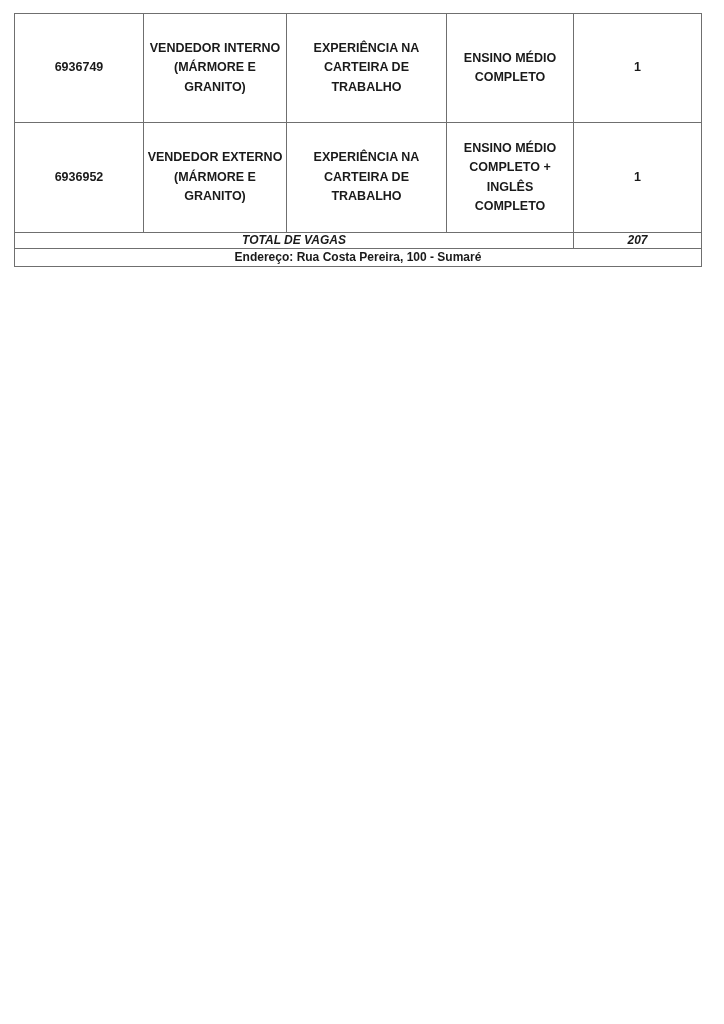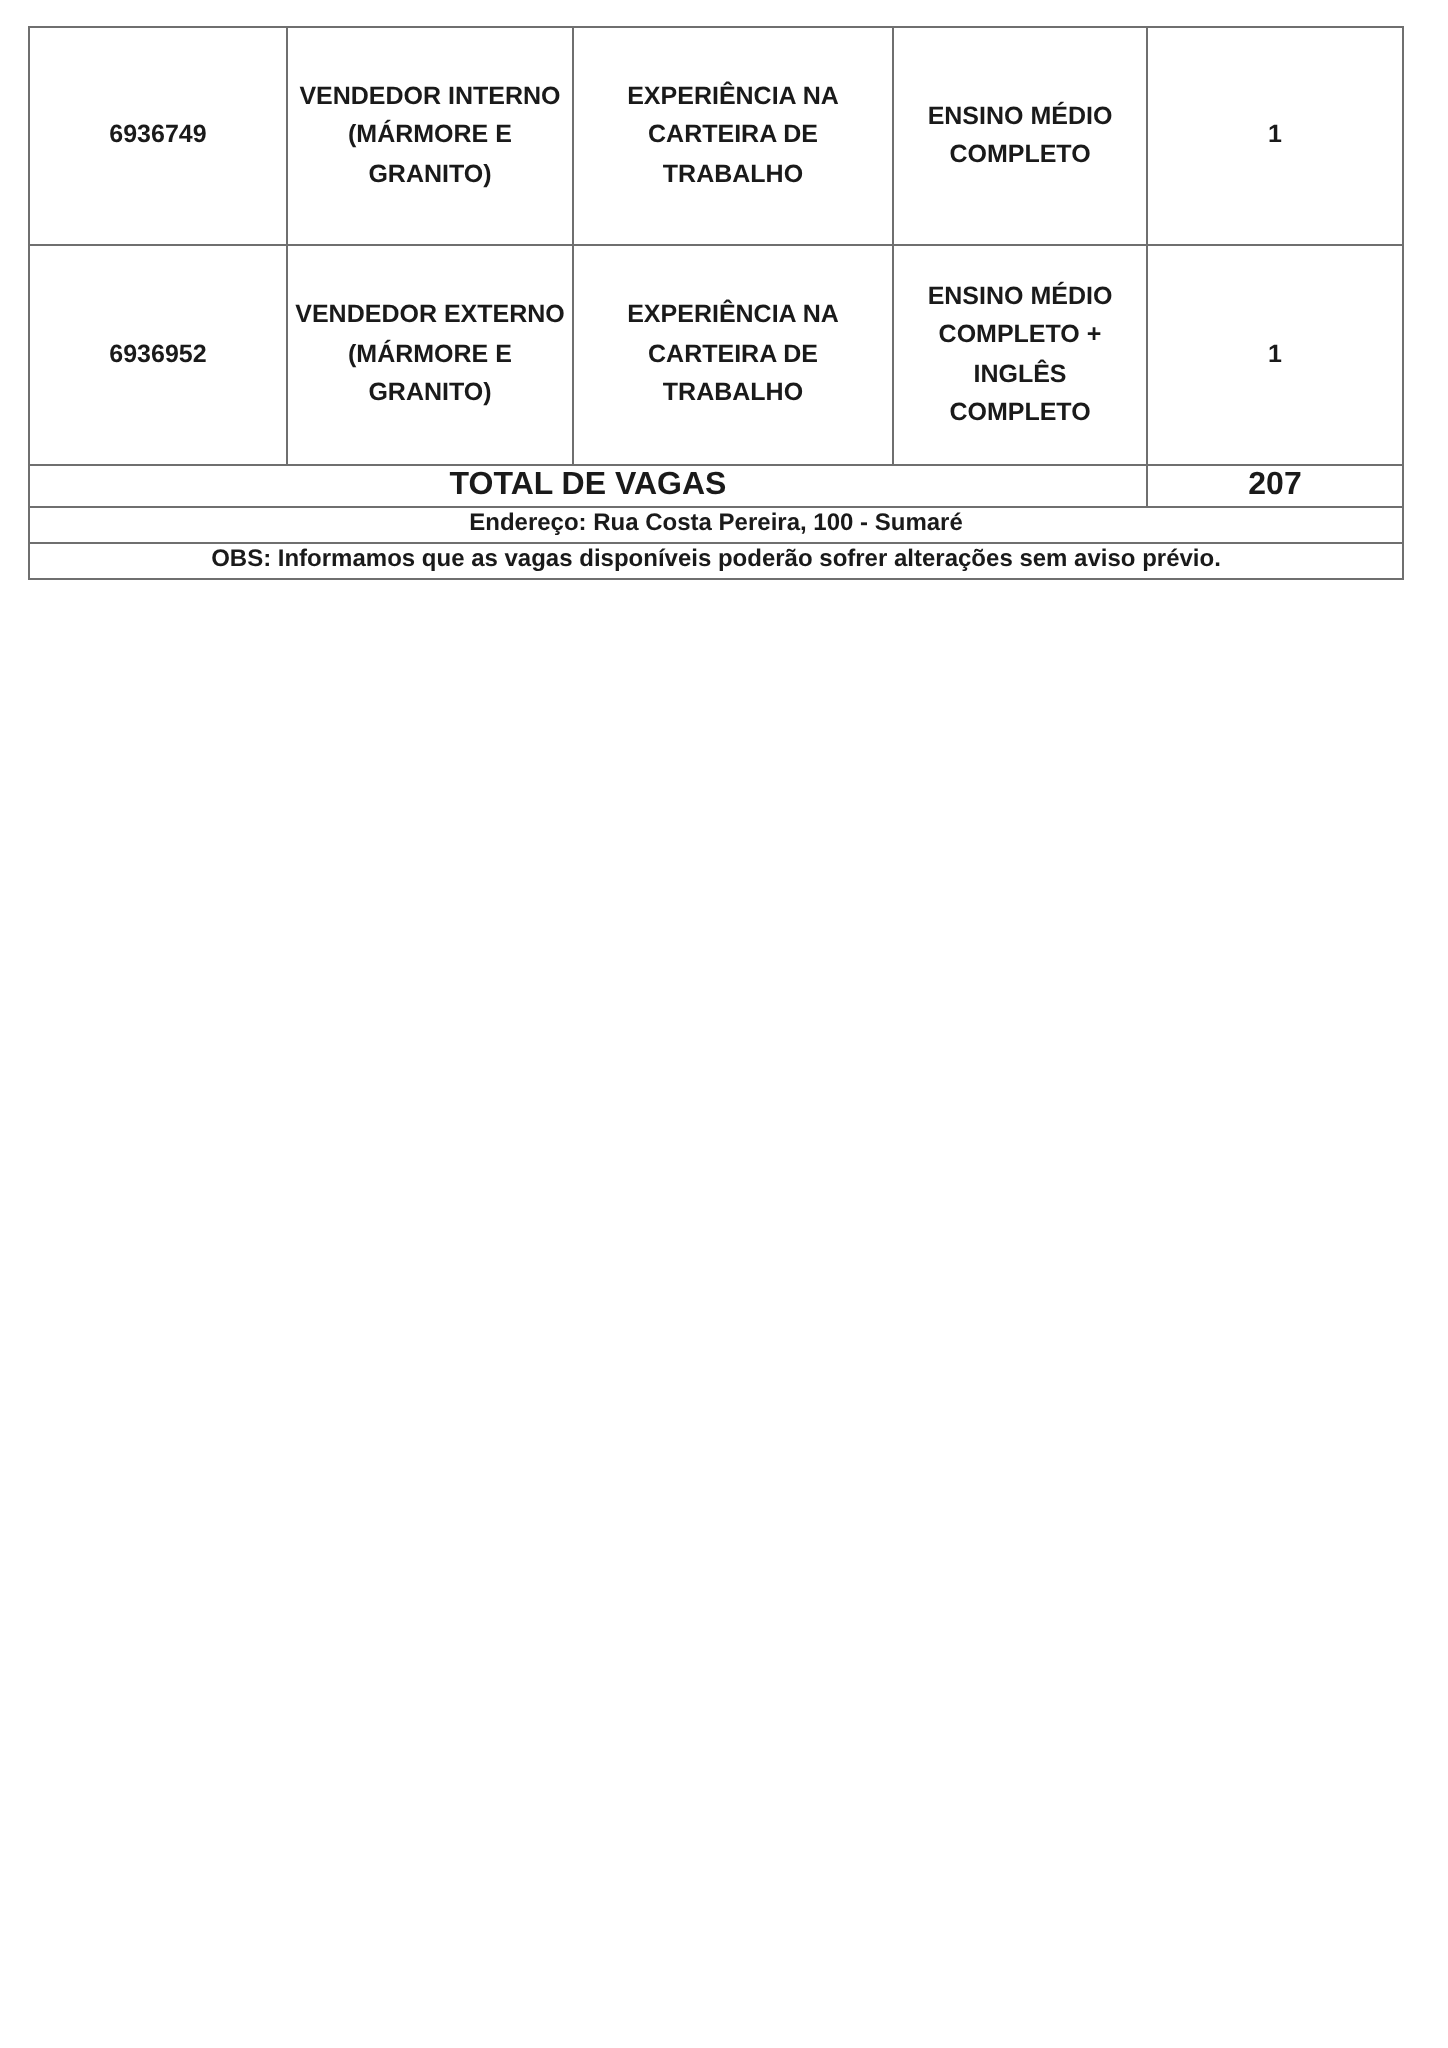--- a/index.html
+++ b/index.html
@@ -38,23 +38,24 @@
     line-height: 1.55;
     padding: 2px 3px;
     overflow: hidden;
   }
   tr.row-1 td { height: 109px; }
   tr.row-2 td { height: 107px; }
   tr.row-3 td { height: 104px; }
   tr.row-4 td { height: 110px; }
   tr.total-row td {
     height: 16px;
-    font-size: 16px;
+    font-size: 12px;
     line-height: 1.1;
     padding: 1px 16px;
+    font-style: italic;
   }
   tr.address-row td,
   tr.obs-row td {
     height: 18px;
     font-size: 12px;
     line-height: 1.15;
     padding: 1px 3px;
   }
 </style>
 </head>
@@ -84,18 +85,15 @@
         <td>ENSINO MÉDIO COMPLETO + INGLÊS COMPLETO</td>
         <td>1</td>
       </tr>
       <tr class="total-row">
         <td colspan="4">TOTAL DE VAGAS</td>
         <td>207</td>
       </tr>
       <tr class="address-row">
         <td colspan="5">Endereço: Rua Costa Pereira, 100 - Sumaré</td>
       </tr>
-      <tr class="obs-row">
-        <td colspan="5">OBS: Informamos que as vagas disponíveis poderão sofrer alterações sem aviso prévio.</td>
-      </tr>
     </tbody>
   </table>
 </div>
 
 </body></html>

